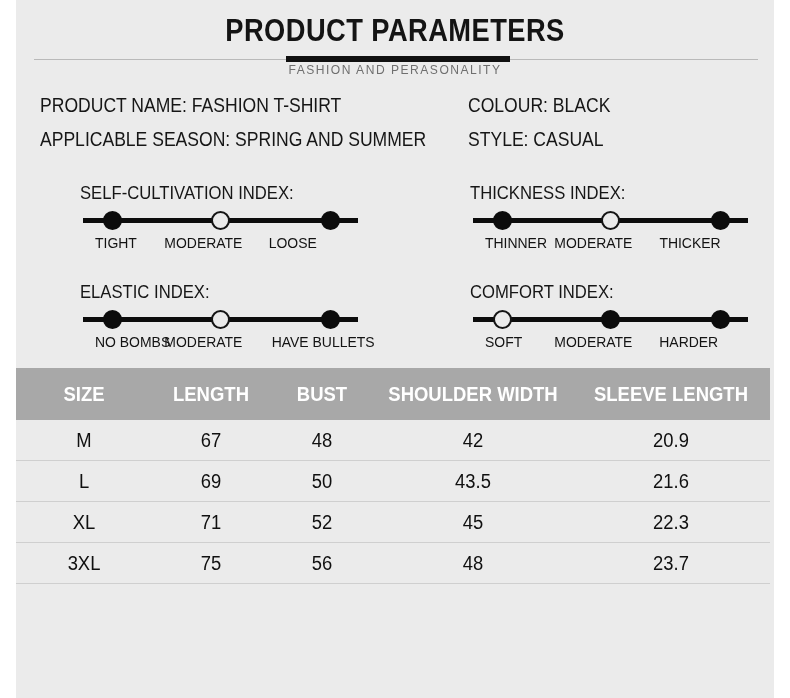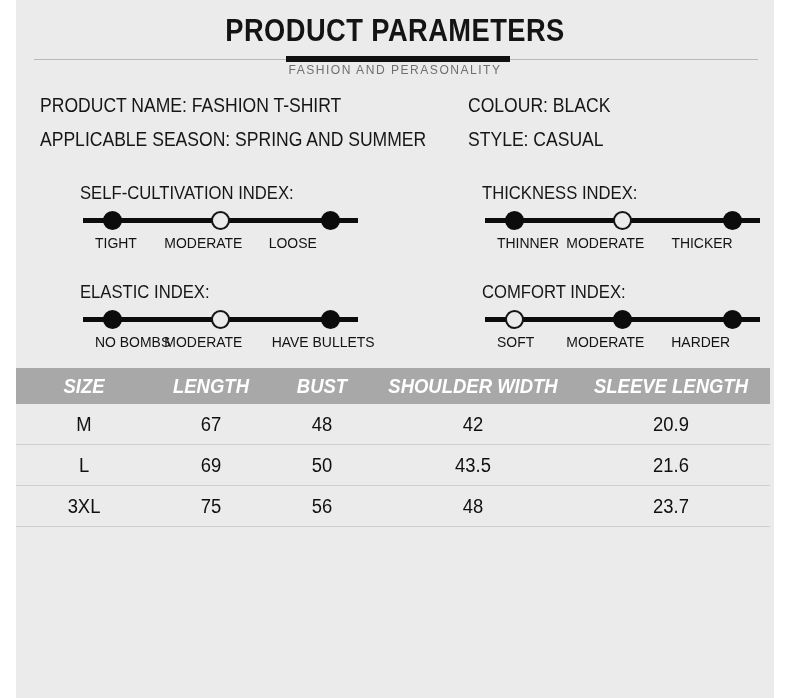--- a/index.html
+++ b/index.html
@@ -96,21 +96,21 @@
   .info-colour  { left: 452px; top: 94px; }
   .info-style   { left: 452px; top: 128px; }
 
   
   .idx {
     position: absolute;
     width: 300px;
     height: 84px;
   }
   .idx-l { left: 50px; }
-  .idx-r { left: 452px; }
+  .idx-r { left: 440px; }
   .idx-top    { top: 182px; }
   .idx-bottom { top: 281px; }
 
   .idx-title {
     position: absolute;
     left: 14px;
     top: 0;
     font-size: 18.5px;
     color: #161616;
     white-space: nowrap;
@@ -161,23 +161,22 @@
   
   .table {
     position: absolute;
     left: 0px;
     top: 368px;
     width: 754px;
   }
   .thead {
     display: flex;
     background: #a8a8a8;
-    height: 36px;
+    height: 52px;
     align-items: center;
-    font-style: italic;
   }
   .thead .cell {
     color: #ffffff;
     font-size: 21px;
     font-weight: bold;
     text-align: center;
     white-space: nowrap;
     transform: scaleX(0.88);
   }
   .trow {
@@ -286,20 +285,27 @@
         <div class="cell c-sleeve">20.9</div>
       </div>
       <div class="trow">
         <div class="cell c-size">L</div>
         <div class="cell c-length">69</div>
         <div class="cell c-bust">50</div>
         <div class="cell c-shoulder">43.5</div>
         <div class="cell c-sleeve">21.6</div>
       </div>
       <div class="trow">
+        <div class="cell c-size">XL</div>
+        <div class="cell c-length">71</div>
+        <div class="cell c-bust">52</div>
+        <div class="cell c-shoulder">45</div>
+        <div class="cell c-sleeve">22.3</div>
+      </div>
+      <div class="trow">
         <div class="cell c-size">3XL</div>
         <div class="cell c-length">75</div>
         <div class="cell c-bust">56</div>
         <div class="cell c-shoulder">48</div>
         <div class="cell c-sleeve">23.7</div>
       </div>
     </div>
 
   </div>
 </div>

